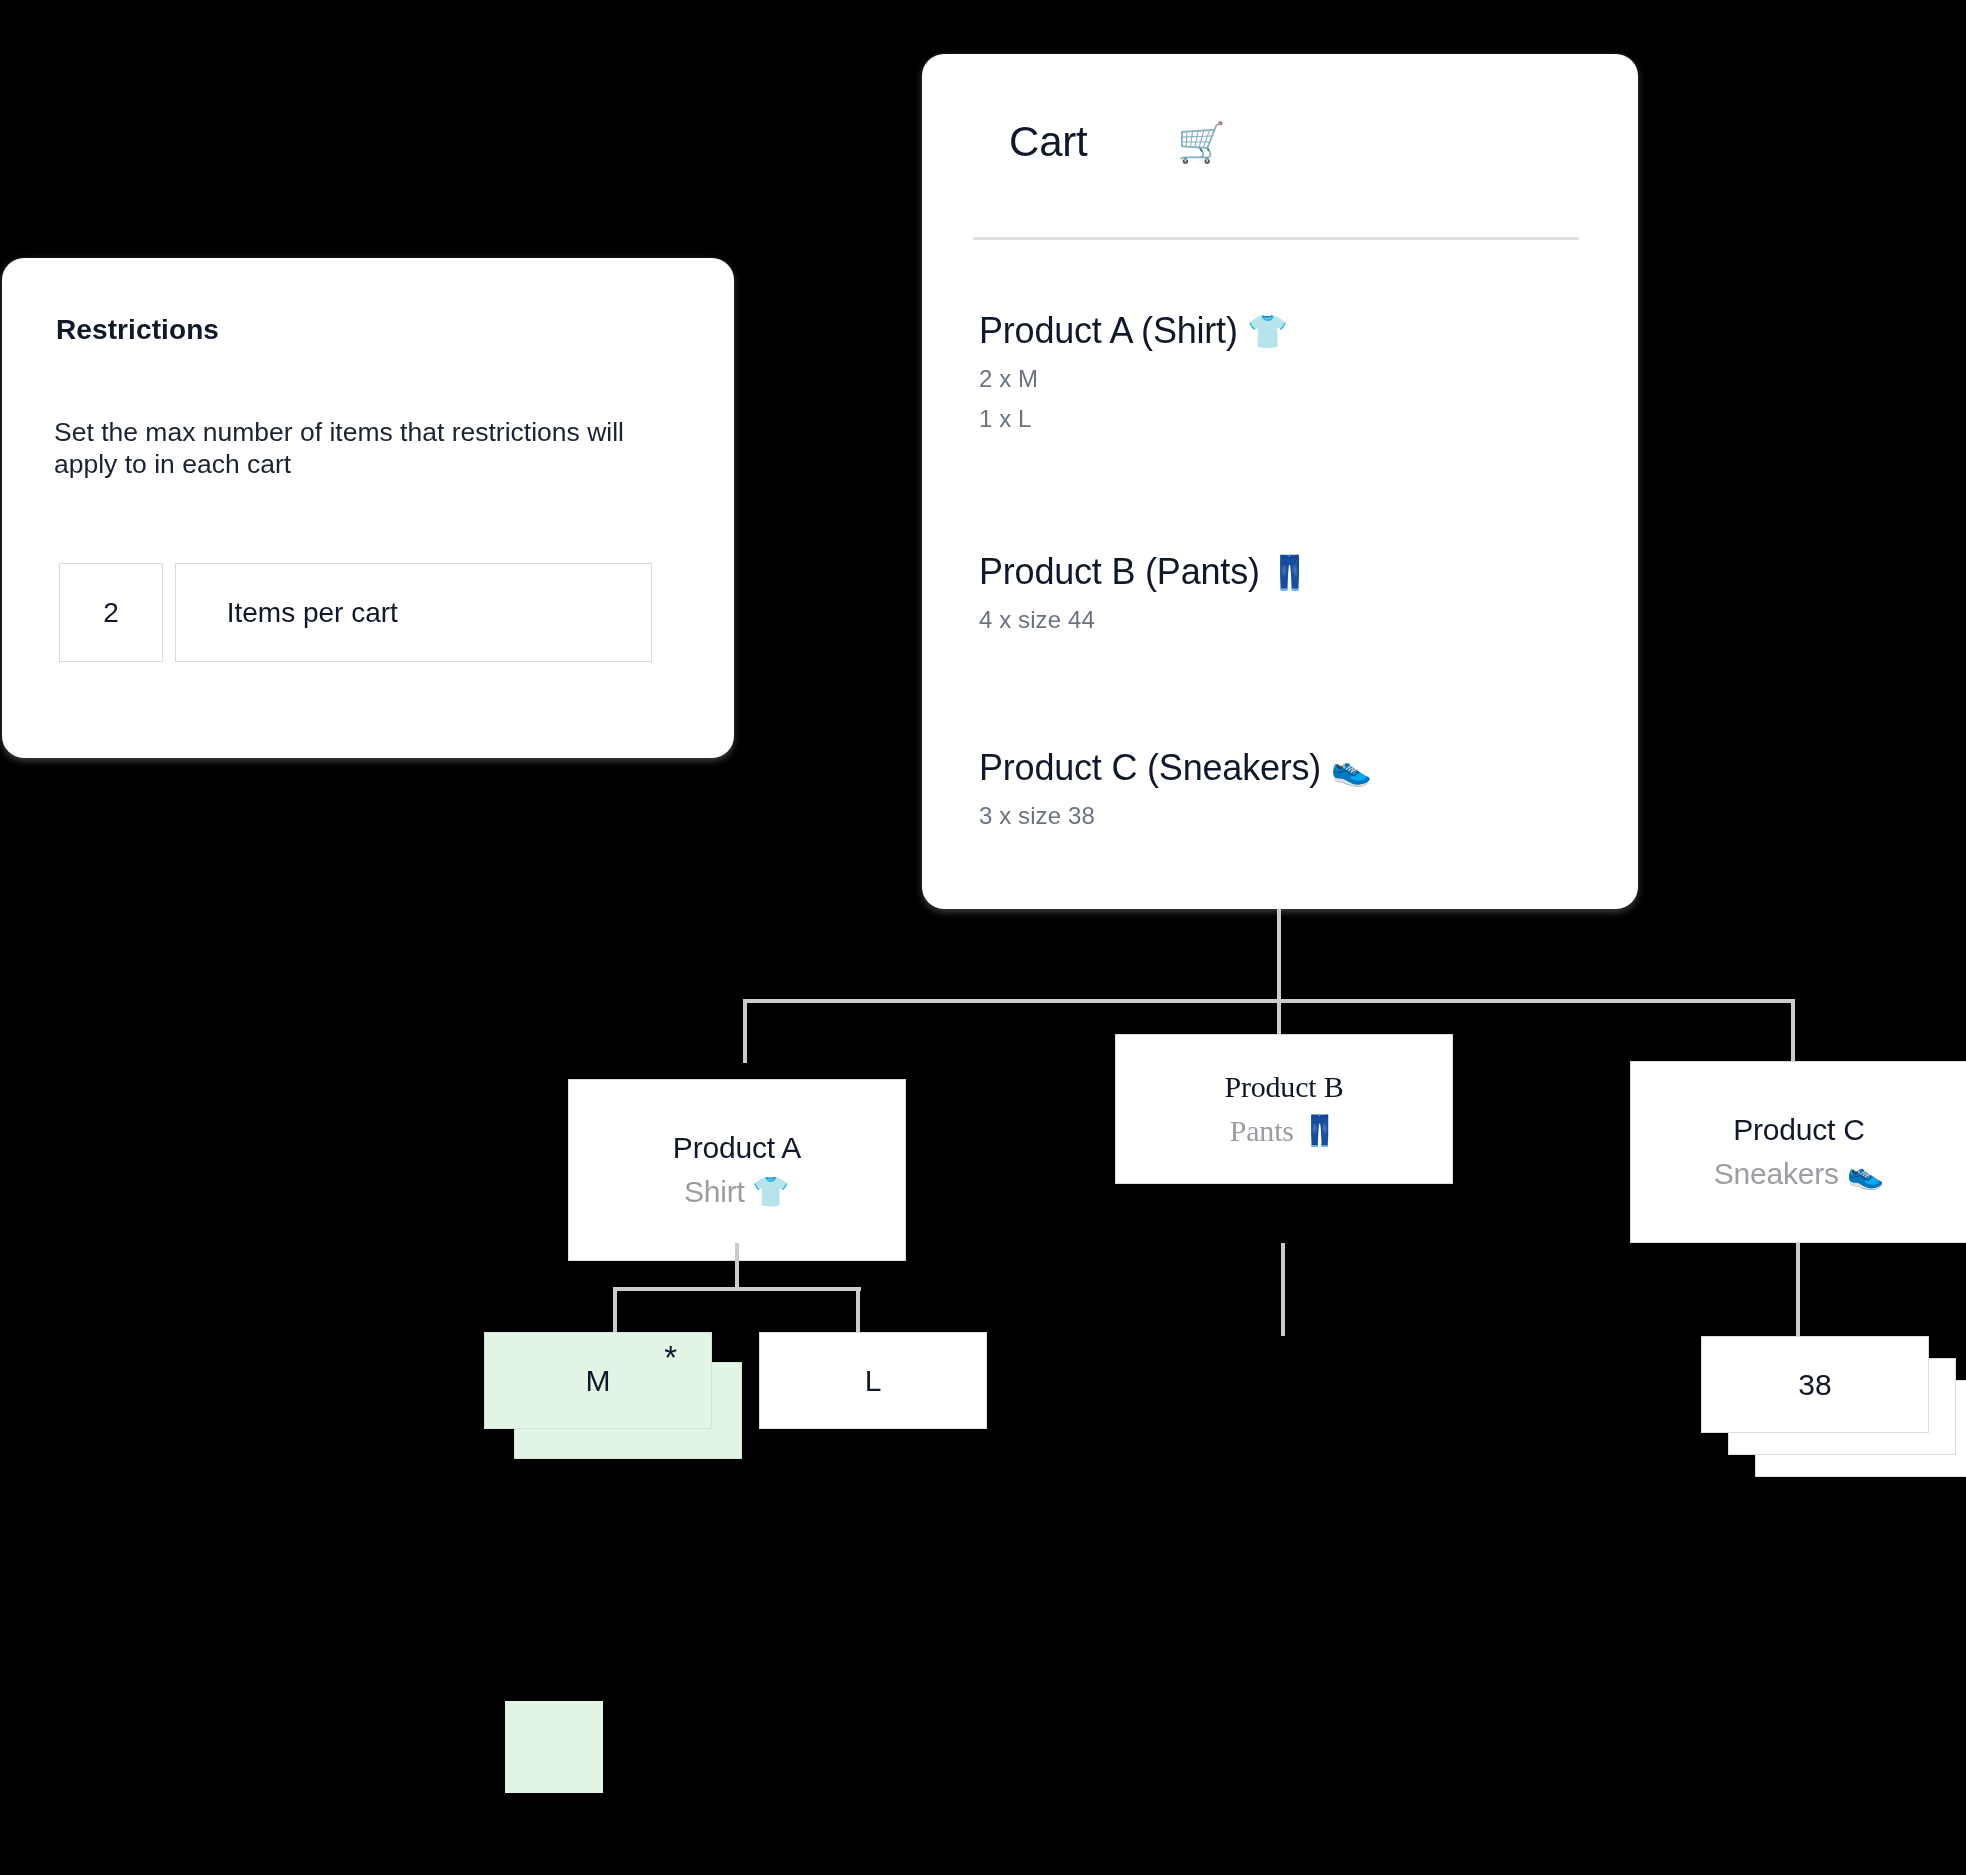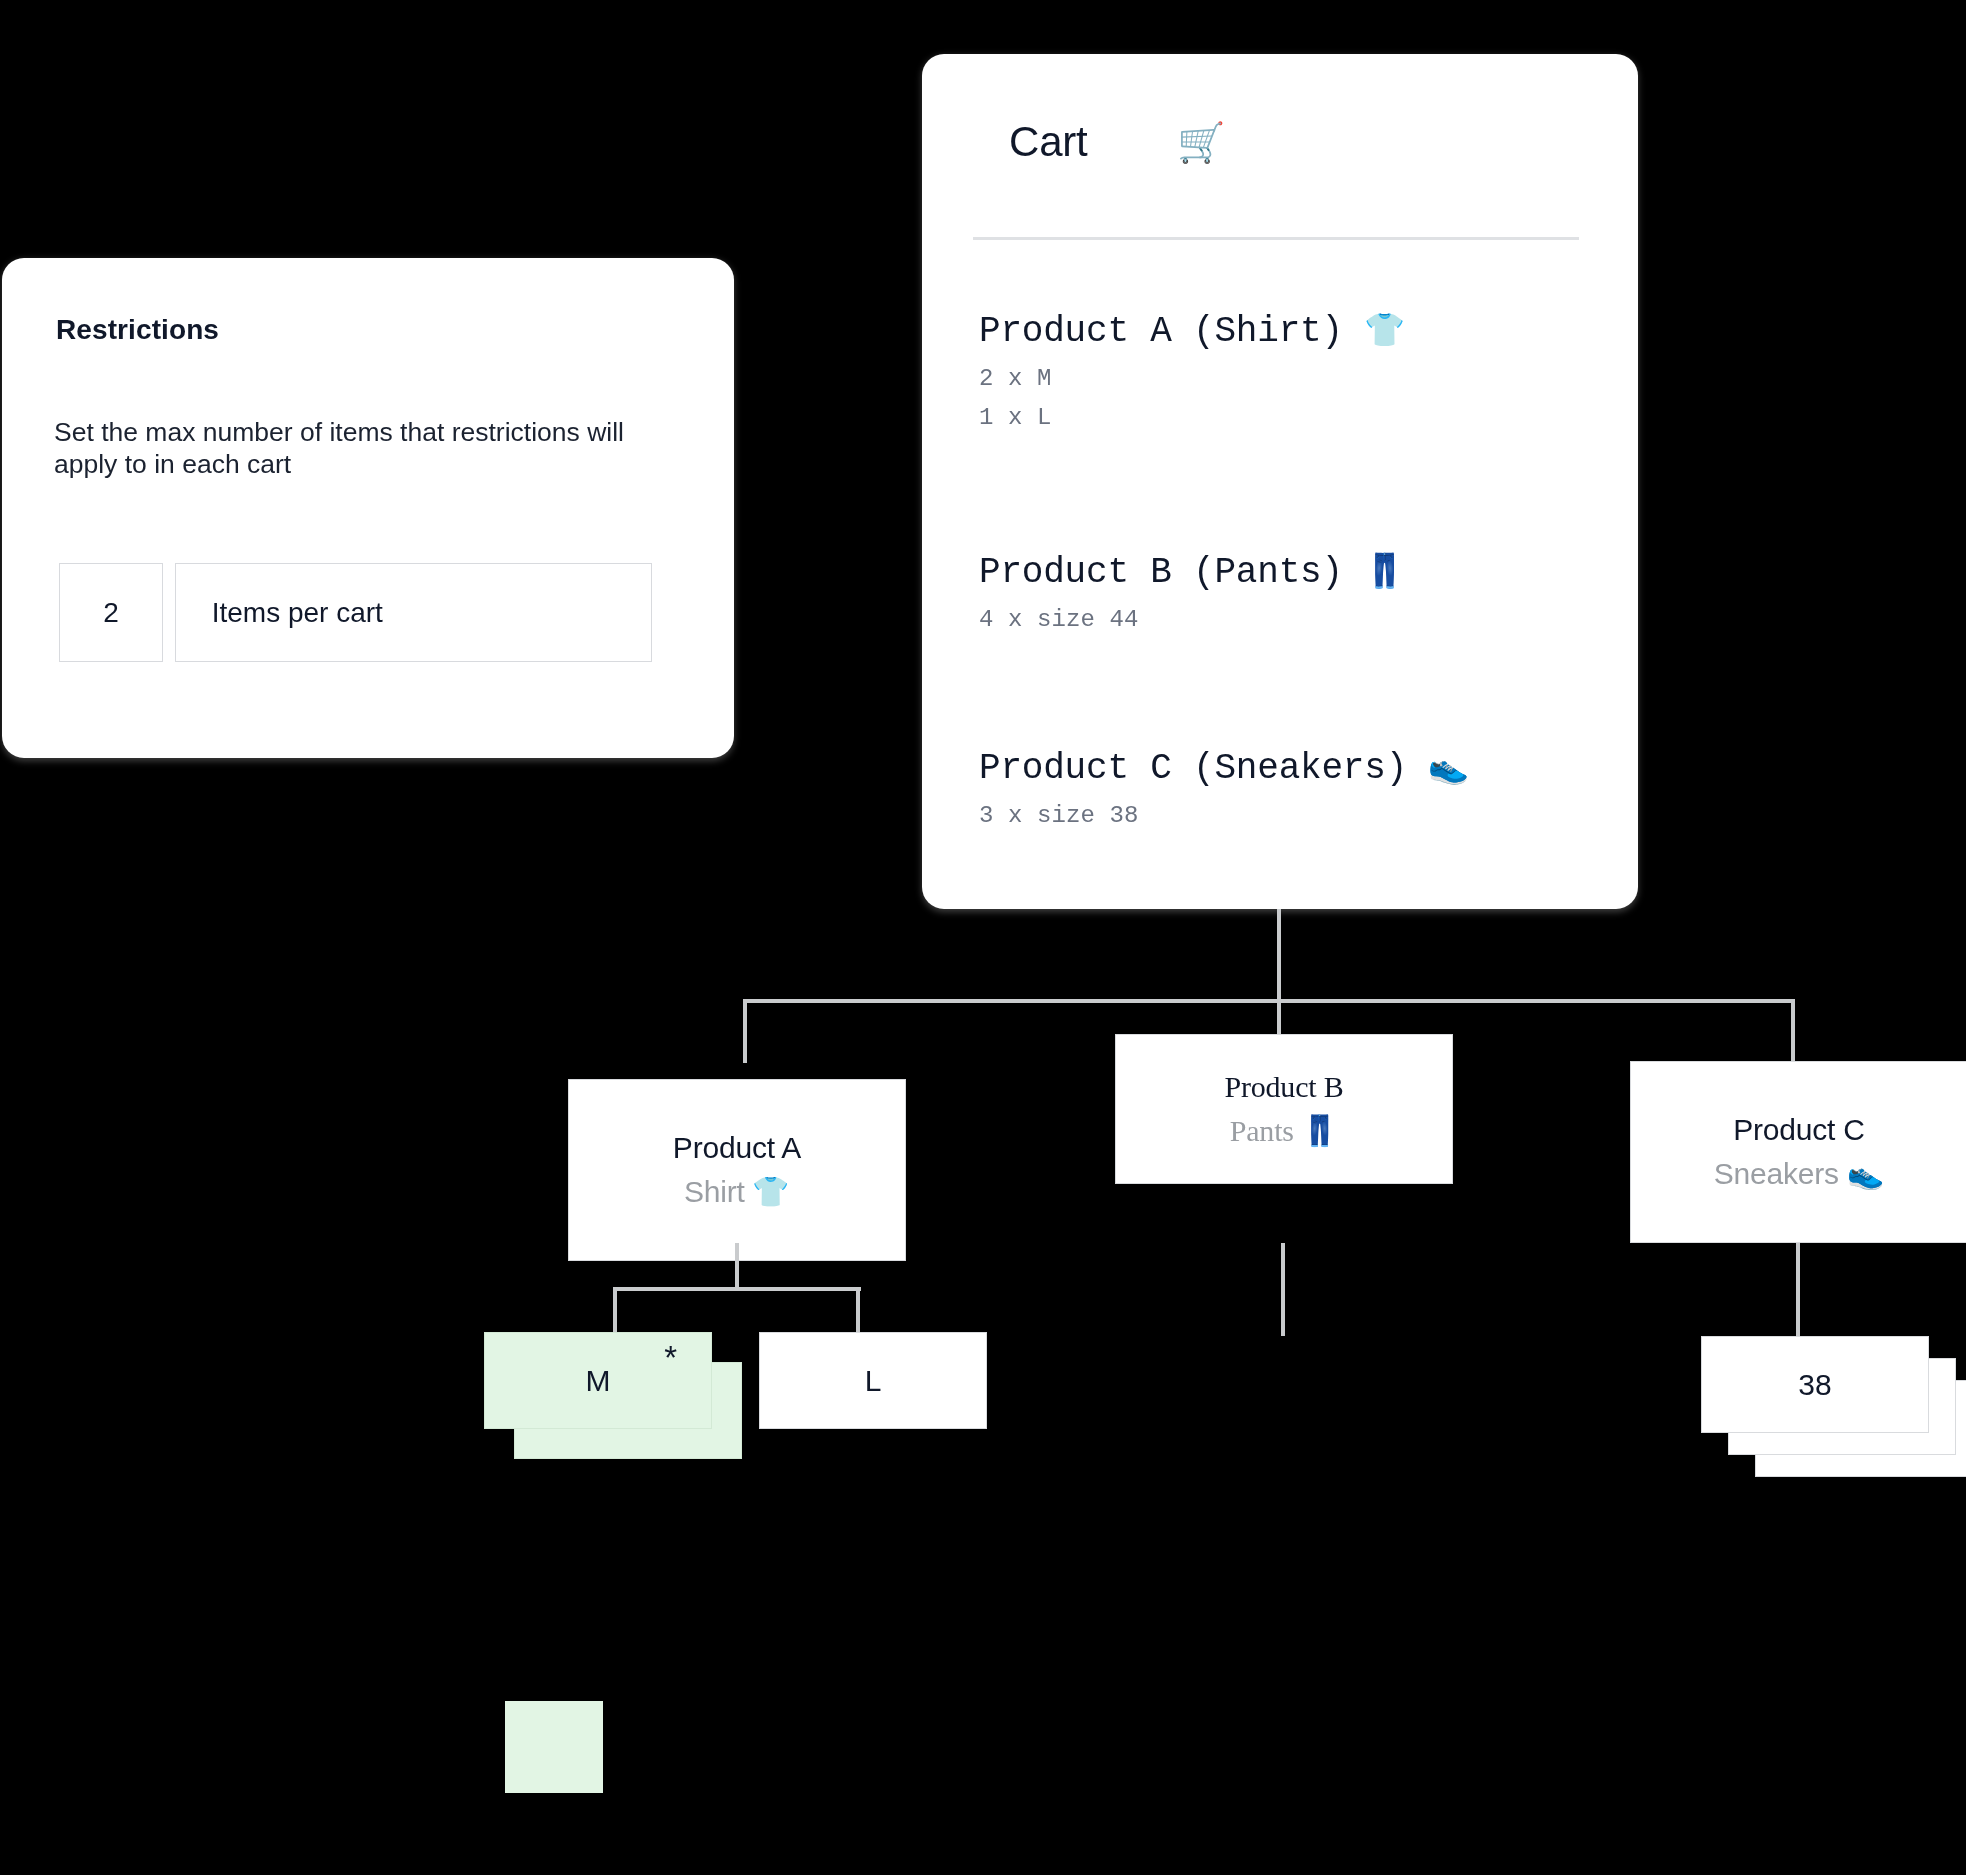--- a/index.html
+++ b/index.html
@@ -36,37 +36,37 @@
   }
   #limit-input {
     width: 104px; height: 99px;
     border: 1.6px solid #d8dade; background: #fff;
     display: flex; align-items: center; justify-content: center;
     font-size: 28px; color: #10182a; font-family: "Liberation Sans", sans-serif;
   }
   #limit-unit {
     width: 477px; height: 99px;
     border: 1.6px solid #d8dade; background: #fff;
-    display: flex; align-items: center; padding-left: 36px;
+    display: flex; align-items: center; padding-left: 51px;
     font-size: 28px; color: #10182a;
   }
 
   
   #cart-card { left: 922px; top: 54px; width: 716px; height: 855px; }
   #cart-header {
     position: absolute; left: 1009px; top: 118px;
     display: flex; align-items: center; width: 327px;
   }
   #cart-title { font-size: 42px; font-weight: 400; color: #10182a; letter-spacing: -0.2px; }
   #cart-icon { font-size: 39px; margin-left: 90px; line-height: 1; }
   #cart-divider {
     position: absolute; left: 973px; top: 237px; width: 606px; height: 3.1px;
     background: #dfe1e4;
   }
-  .cart-item { position: absolute; left: 979px; font-family: Liberation Mono, monospace; }
+  .cart-item { position: absolute; left: 979px; }
   .cart-item-name {
     font-size: 36px; font-weight: 400; color: #10182a; letter-spacing: -0.2px;
     white-space: nowrap;
   }
   .cart-item-name .emj { font-size: 33px; }
   .cart-item-qty {
     font-size: 24px; color: #6b7280; margin-top: 12.5px; letter-spacing: 0.1px;
   }
   #cart-item-a { top: 310px; }
   #cart-item-b { top: 551px; }

